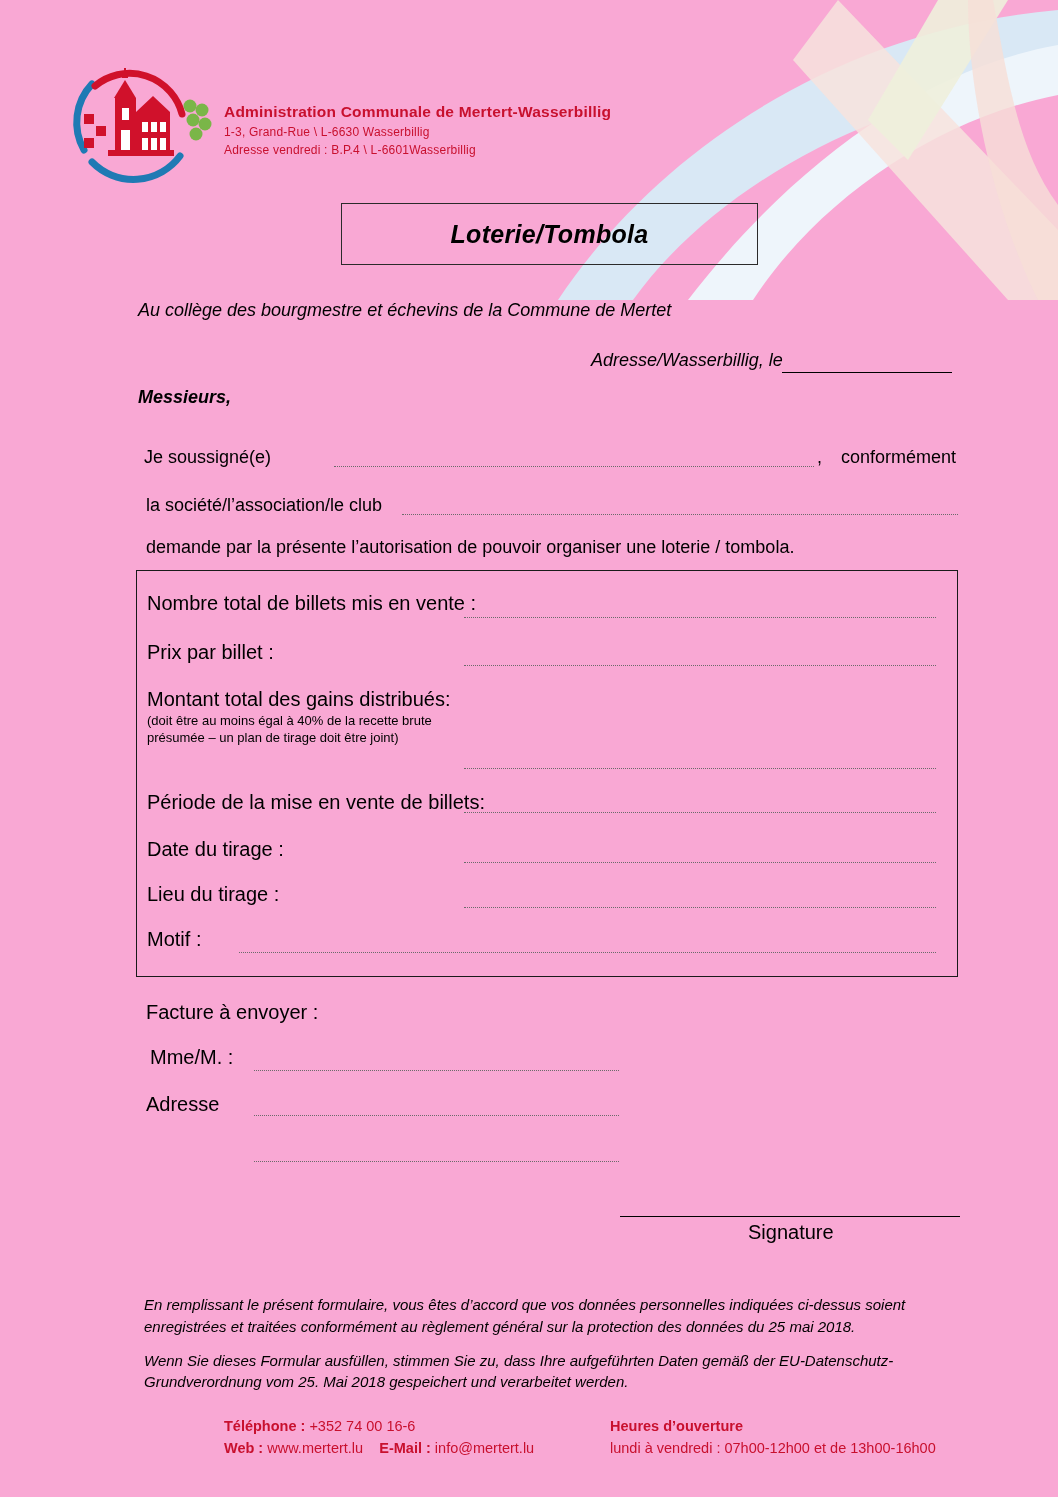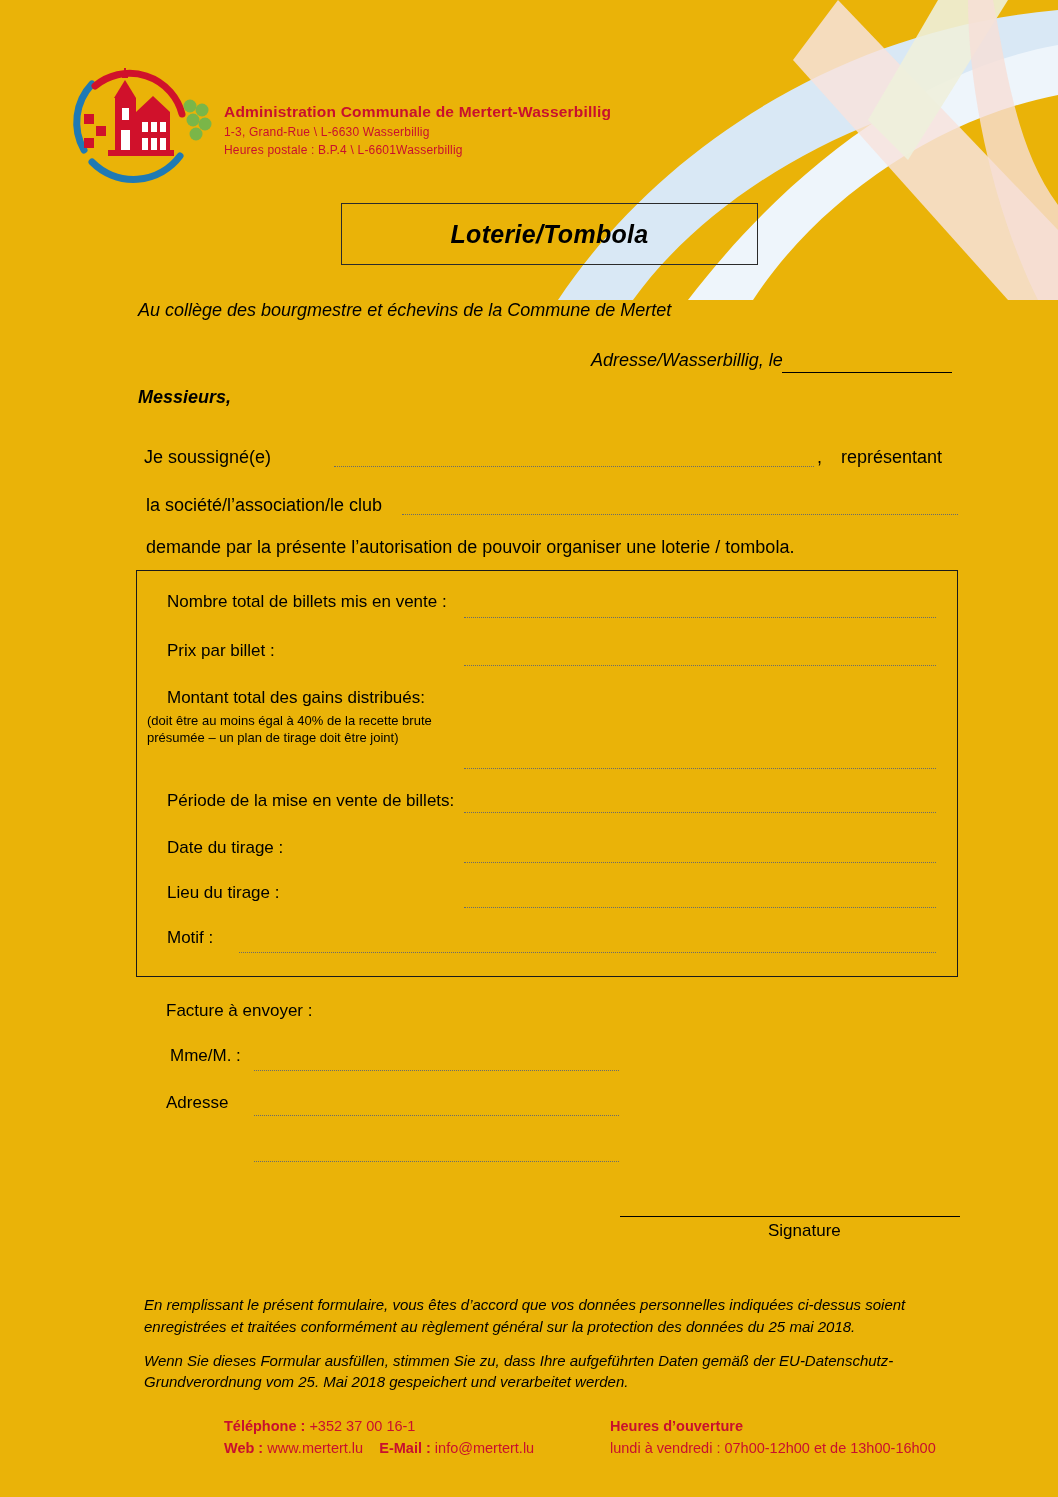--- a/index.html
+++ b/index.html
@@ -9,21 +9,21 @@
   }
   body {
     font-family: "Liberation Sans", sans-serif;
     color: #000000;
   }
   .page {
     position: relative;
     width: 1058px;
     height: 1497px;
     overflow: hidden;
-    background: #eab308;
+    background: #f9a8d4;
   }
 
   
   .bg-deco {
     position: absolute;
     top: 0;
     right: 0;
     width: 520px;
     height: 300px;
     overflow: hidden;
@@ -86,21 +86,21 @@
     letter-spacing: .3px;
   }
 
   
   .t {
     position: absolute;
     white-space: nowrap;
   }
   .italic { font-style: italic; }
   .s18 { font-size: 18px; }
-  .s17 { font-size: 17px; margin-left: 20px; }
+  .s17 { font-size: 20px; }
 
   .dotline {
     position: absolute;
     border-bottom: 1.4px dotted #6b6b6b;
     height: 0;
   }
   .solidline {
     position: absolute;
     border-bottom: 1.2px solid #000;
     height: 0;
@@ -204,39 +204,39 @@
         <g fill="#d0112b">
           <rect x="22" y="60" width="10" height="10"></rect>
           <rect x="34" y="72" width="10" height="10"></rect>
           <rect x="22" y="84" width="10" height="10"></rect>
         </g>
       </svg>
     </div>
     <div class="head-text">
       <div class="head-line1">Administration Communale de Mertert-Wasserbillig</div>
       <div class="head-line2">1-3, Grand-Rue \  L-6630 Wasserbillig</div>
-      <div class="head-line3">Heures postale : B.P.4 \  L-6601Wasserbillig</div>
+      <div class="head-line3">Adresse vendredi : B.P.4 \  L-6601Wasserbillig</div>
     </div>
   </div>
 
   <div class="title-box">
     <span>Loterie/Tombola</span>
   </div>
 
   <div class="t italic s18" style="left:138px; top:300px;">Au collège des bourgmestre et échevins de la Commune de Mertet</div>
 
   <div class="t italic s18" style="left:591px; top:350px;">Adresse/Wasserbillig, le</div>
   <div class="solidline" style="left:782px; top:372px; width:170px;"></div>
 
   <div class="t italic s18" style="left:138px; top:387px;font-weight:bold;">Messieurs,</div>
 
   <div class="t s18" style="left:144px; top:447px;">Je soussigné(e)</div>
   <div class="dotline" style="left:334px; top:466px; width:480px;"></div>
   <div class="t s18" style="left:817px; top:447px;">,</div>
-  <div class="t s18" style="left:841px; top:447px;">représentant</div>
+  <div class="t s18" style="left:841px; top:447px;">conformément</div>
 
   <div class="t s18" style="left:146px; top:495px;">la société/l’association/le club</div>
   <div class="dotline" style="left:402px; top:514px; width:556px;"></div>
 
   <div class="t s18" style="left:146px; top:537px;">demande par la présente l’autorisation de pouvoir organiser une loterie / tombola.</div>
 
   <div class="form-box"></div>
 
   <div class="t s17" style="left:147px; top:592px;">Nombre total de billets mis en vente :</div>
   <div class="dotline" style="left:464px; top:617px; width:472px;"></div>
@@ -274,21 +274,21 @@
 
   <div class="gdpr">
     <p>En remplissant le présent formulaire, vous êtes d’accord que vos données personnelles indiquées ci-dessus soient enregistrées et traitées conformément au règlement général sur la protection des données du 25 mai 2018.</p>
     <p>Wenn Sie dieses Formular ausfüllen, stimmen Sie zu, dass Ihre aufgeführten Daten gemäß der EU-Datenschutz-Grundverordnung vom 25. Mai 2018 gespeichert und verarbeitet werden.</p>
   </div>
 
   <div class="footer">
     <div class="f-left">
       <div class="row">
         <b>Téléphone :</b>
-        <span>+352 37 00 16-1</span>
+        <span>+352 74 00 16-6</span>
       </div>
       <div class="row">
         <b>Web :</b>
         <span>www.mertert.lu</span>
         &nbsp;&nbsp;
         <b>E-Mail :</b>
         <span>info@mertert.lu</span>
       </div>
     </div>
     <div class="f-right">

